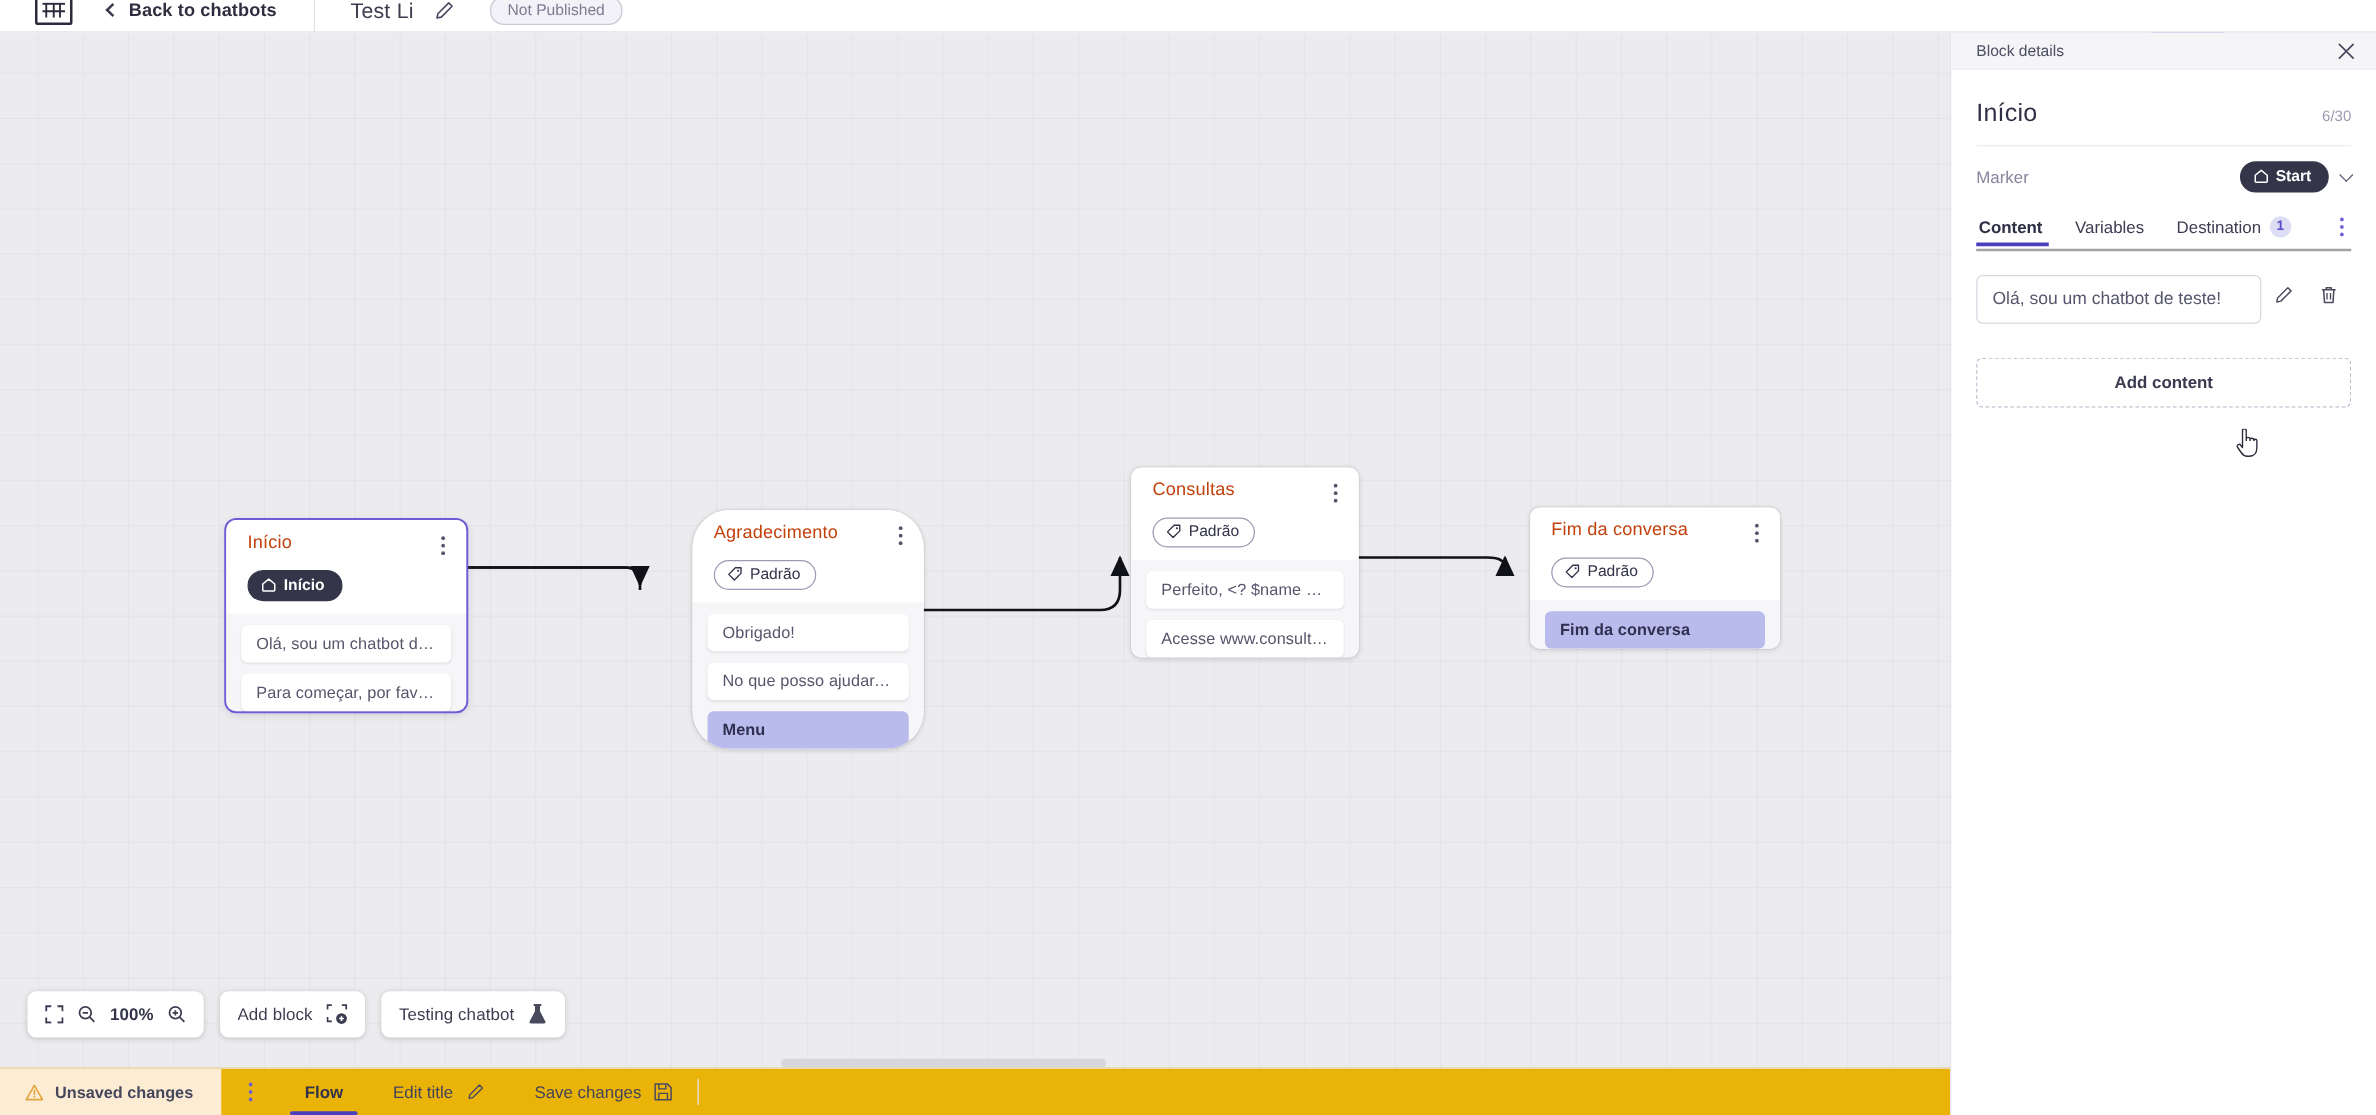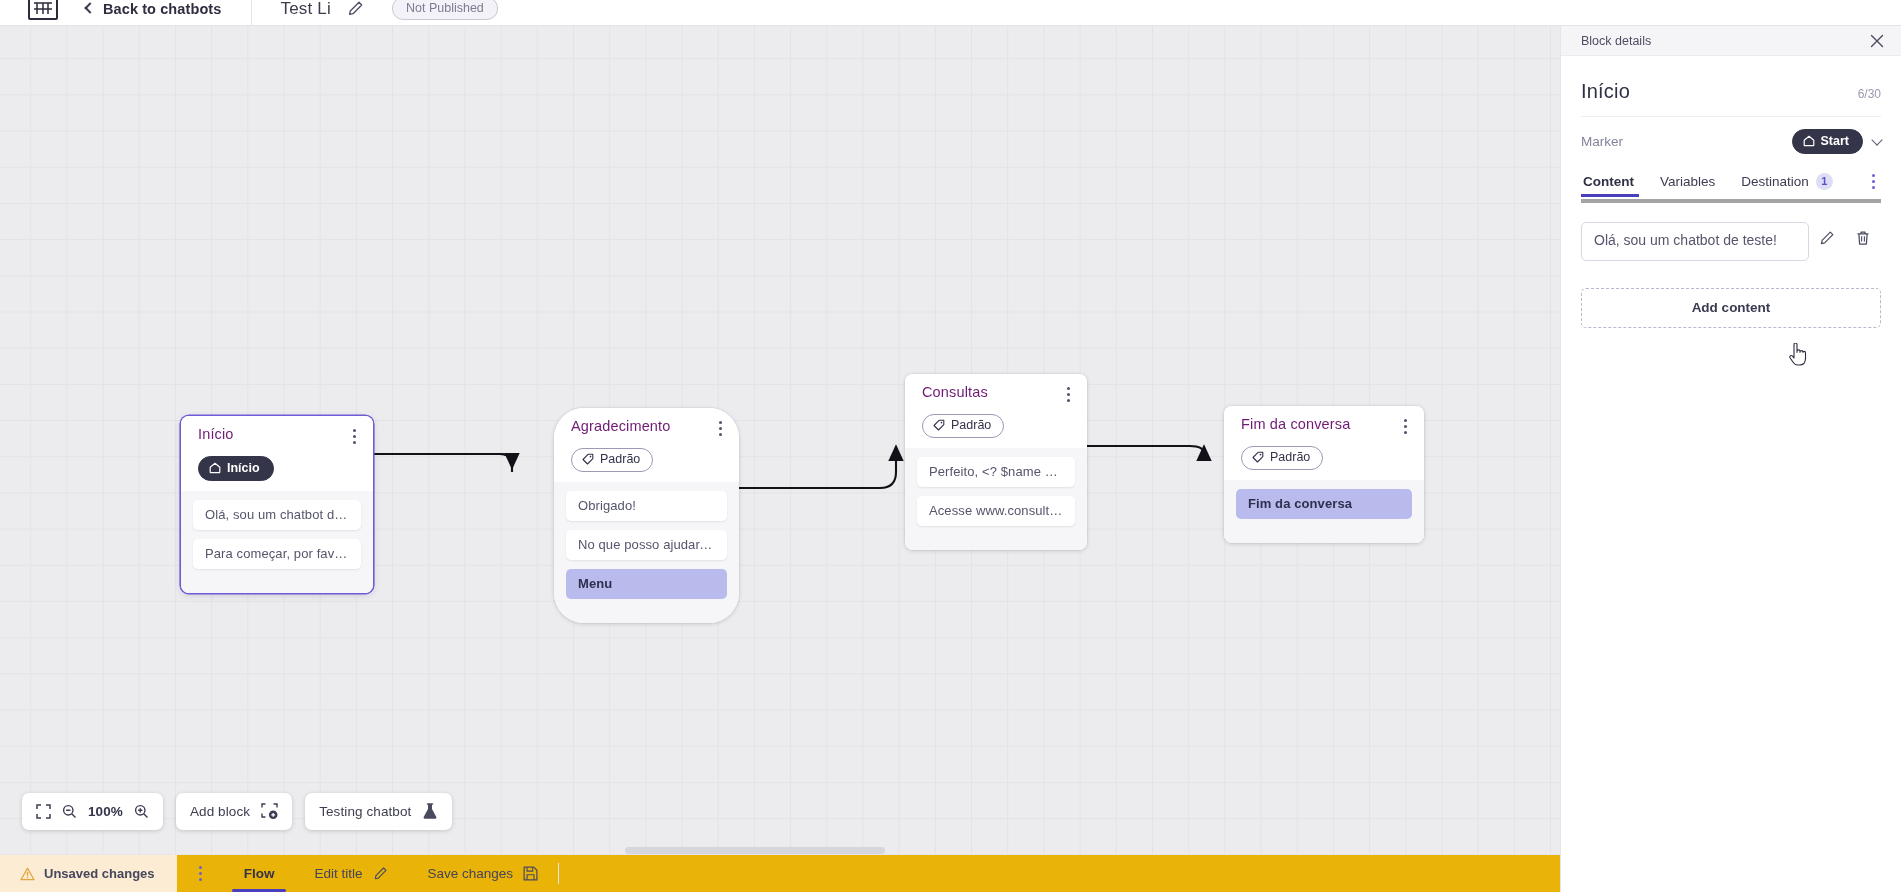--- a/index.html
+++ b/index.html
@@ -63,35 +63,35 @@
     background: #fff;
     border-radius: 8px;
     box-shadow: 0 1px 4px rgba(40,40,60,.17), 0 0 0 1px rgba(60,60,90,.05);
     overflow: hidden;
   }
   .node.selected {
     box-shadow: 0 0 0 1.6px #6f5bd6, 0 2px 7px rgba(60,50,120,.2);
   }
   .node-head { padding: 10px 13px 0 17px; background: #fff; }
   .node-head-row { display: flex; align-items: flex-start; justify-content: space-between; }
-  .node-title { font-size: 14.5px; color: #701a75; letter-spacing: .15px; }
+  .node-title { font-size: 14.5px; color: #c2410c; letter-spacing: .15px; }
   .kebab { display: flex; flex-direction: column; gap: 2.6px; padding: 3px 4px; cursor: pointer; }
   .kebab i { width: 3.2px; height: 3.2px; border-radius: 50%; background: #53536b; display:block; }
   .tag {
     display: inline-flex; align-items: center; gap: 6px;
     margin-top: 9px; margin-bottom: 10px;
     padding: 3.5px 12px 4.5px 10px;
     border: 1px solid #9a9ab4; border-radius: 13px;
     font-size: 12.5px; color: #33334a; background: #fff;
   }
   .tag.start {
     background: #35354a; border-color: #35354a; color: #fff;
     font-weight: 700; padding: 4px 13px 5px 10px;
   }
-  .node-body { background: #f6f6f8; padding: 9px 12px 24px; display: flex; flex-direction: column; gap: 9px; }
+  .node-body { background: #f6f6f8; padding: 9px 12px 0; display: flex; flex-direction: column; gap: 9px; }
   .msg {
     background: #fff; border-radius: 5px;
     padding: 7px 12px 8px;
     font-size: 13px; color: #55556c; letter-spacing: .1px;
     box-shadow: 0 1px 2px rgba(50,50,80,.10);
     white-space: nowrap; overflow: hidden; text-overflow: ellipsis;
   }
   .msg.accent {
     background: #b9bbec; color: #2f2f50; font-weight: 700;
     box-shadow: none;
@@ -186,21 +186,21 @@
   }
   .marker-lbl { font-size: 13.5px; color: #84849c; }
   .marker-right { display: flex; align-items: center; gap: 10px; }
   .chev-down {
     width: 8px; height: 8px; border-right: 1.8px solid #5c5c74;
     border-bottom: 1.8px solid #5c5c74; transform: rotate(45deg);
     margin-top: -4px; cursor: pointer;
   }
   .ctabs {
     display: flex; align-items: center; gap: 0;
-    margin-top: 17px; border-bottom: 4px solid #a3a3a3;
+    margin-top: 17px; border-bottom: 2px solid #a3a3a3;
     position: relative;
   }
   .ctab {
     padding: 0 13px 7px; font-size: 13.5px; color: #3c3c52;
     cursor: pointer; position: relative; display: flex; align-items: center; gap: 7px;
   }
   .ctab:first-child { padding-left: 2px; }
   .ctab.active { font-weight: 700; color: #2f2f45; }
   .ctab.active:after {
     content: ""; position: absolute; left: 0; right: 8px; bottom: -1px;

